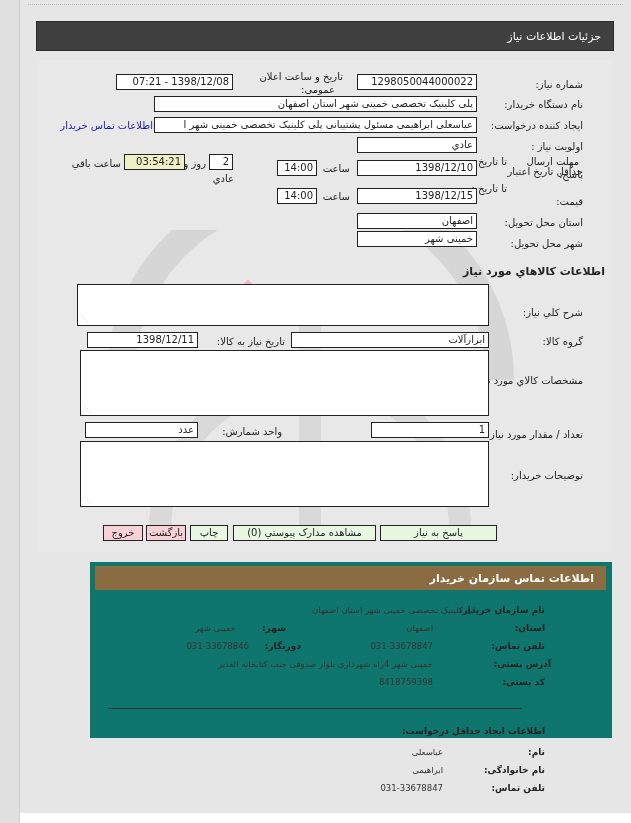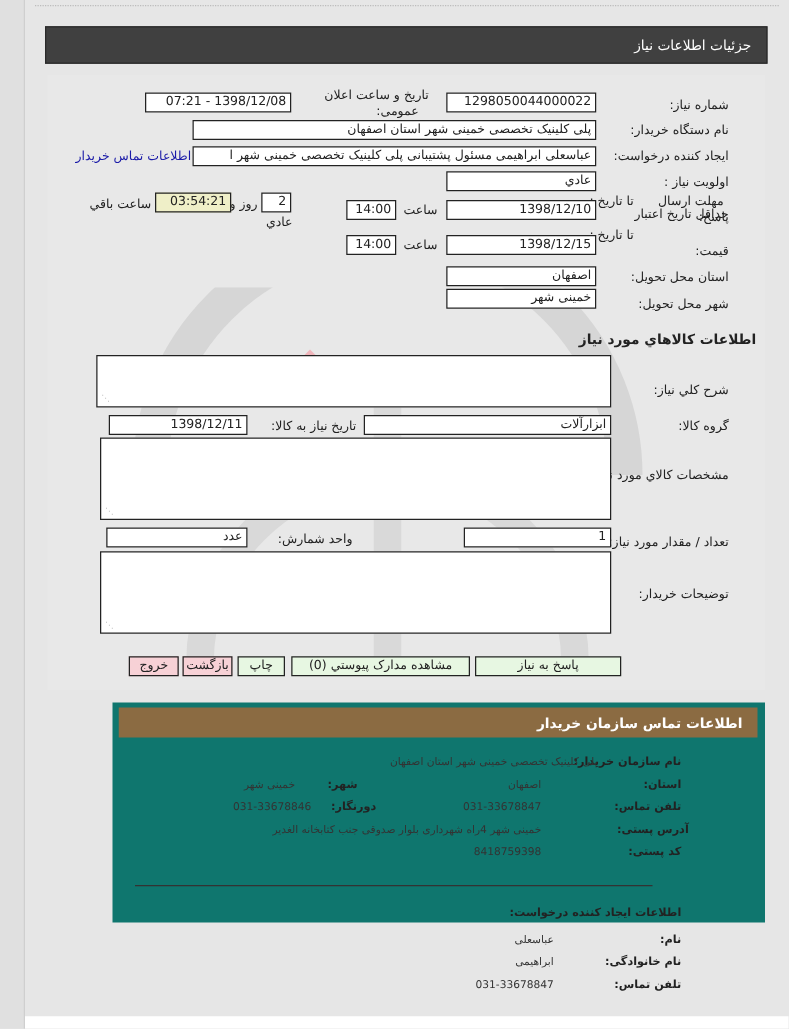--- a/index.html
+++ b/index.html
@@ -162,21 +162,21 @@
 <div class="c-val" style="right:382px; top:641px;">031-33678846</div>
 
 <div class="c-lbl" style="right:80px; top:659px;">آدرس پستی:</div>
 <div class="c-val" style="right:198px; top:659px;">خمینی شهر 4راه شهرداری بلوار صدوقی جنب کتابخانه الغدیر</div>
 
 <div class="c-lbl" style="right:86px; top:677px;">کد پستی:</div>
 <div class="c-val" style="right:198px; top:677px;">8418759398</div>
 
 <div class="divider" style="left:108px; width:414px;"></div>
 
-<div class="c-lbl" style="right:86px; top:726px;">اطلاعات ایجاد کننده درخواست:</div>
+<div class="c-lbl" style="right:86px; top:726px;">اطلاعات ایجاد حداقل درخواست:</div>
 
 <div class="c-lbl" style="right:86px; top:747px;">نام:</div>
 <div class="c-val" style="right:188px; top:747px;">عباسعلی</div>
 
 <div class="c-lbl" style="right:86px; top:765px;">نام خانوادگی:</div>
 <div class="c-val" style="right:188px; top:765px;">ابراهیمی</div>
 
 <div class="c-lbl" style="right:86px; top:783px;">تلفن تماس:</div>
 <div class="c-val" style="right:188px; top:783px;">031-33678847</div>
 

